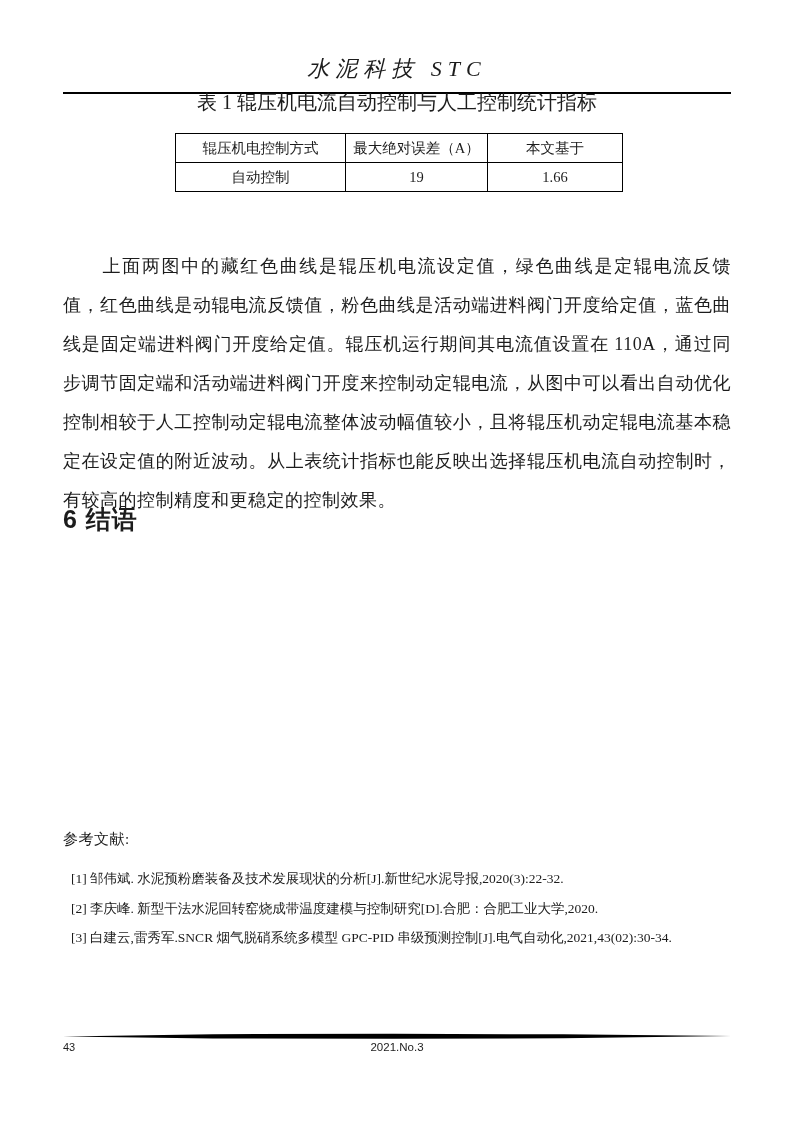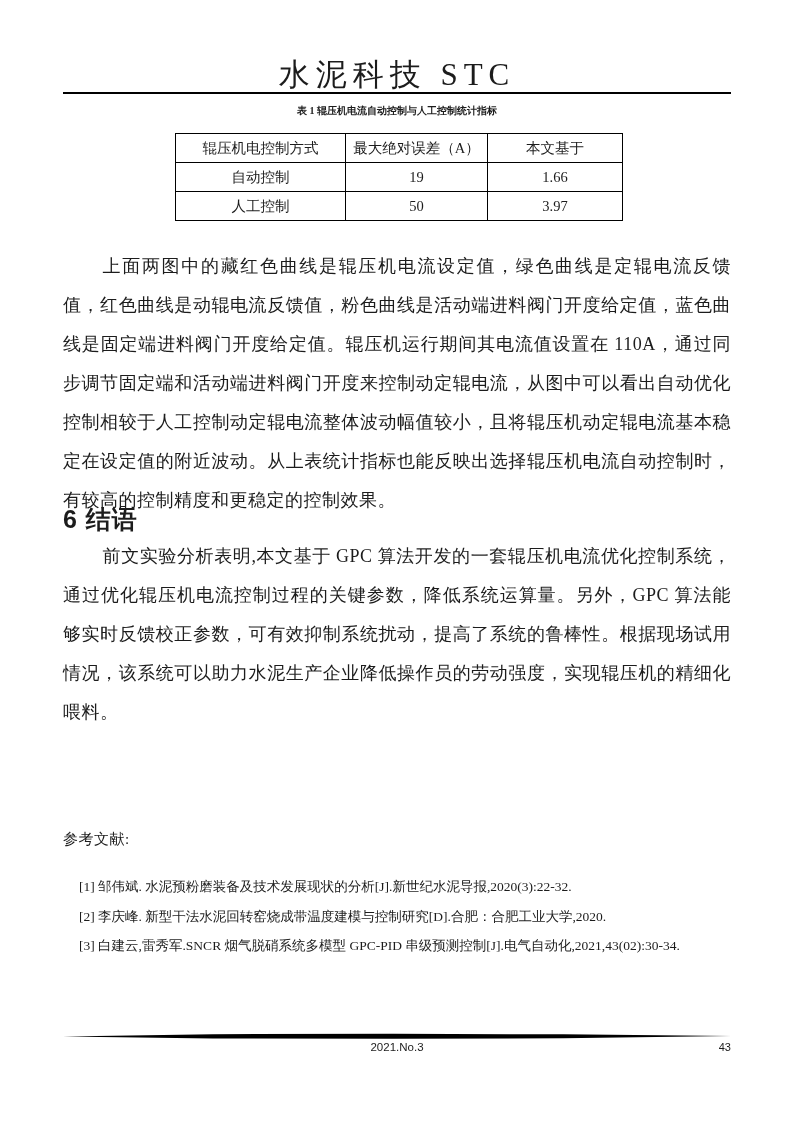--- a/index.html
+++ b/index.html
@@ -9,31 +9,32 @@
     margin: 0 auto;
     background: #ffffff;
     font-family: "Liberation Serif", "DejaVu Serif", serif;
     color: #1c1c1c;
     overflow: hidden;
     box-shadow: 0 0 4px rgba(0,0,0,.25);
   }
   .journal-title {
     position: absolute; top: 54px; left: 63px; width: 668px;
     text-align: center;
-    font-size: 31px;
+    font-size: 22px;
+    font-style: italic;
     letter-spacing: 6px;
     white-space: nowrap;
   }
   .header-rule {
     position: absolute; top: 92px; left: 63px; width: 668px;
     height: 2px; background: #000;
   }
   .table-caption {
-    position: absolute; top: 104px; left: 63px; width: 668px;
-    text-align: center; font-weight: bold; font-size: 10px;
+    position: absolute; top: 89px; left: 63px; width: 668px;
+    text-align: center; font-weight: normal; font-size: 20px;
   }
   .stats-table {
     position: absolute; top: 133px; left: 175px;
     border-collapse: collapse;
     font-size: 14.5px;
     table-layout: fixed;
   }
   .stats-table th, .stats-table td {
     border: 1.4px solid #000;
     text-align: center;
@@ -59,30 +60,30 @@
     font-family: "Liberation Sans", "DejaVu Sans", sans-serif;
     letter-spacing: 1px;
   }
   .ref-heading {
     position: absolute; top: 830px; left: 63px;
     font-size: 15px; font-weight: normal;
     letter-spacing: 0.5px;
   }
   .ref-list {
     position: absolute; top: 856px; left: 63px; width: 675px;
-    list-style: none; margin: 16px; padding: 0;
+    list-style: none; margin: 8px; padding: 0;
     font-size: 13.5px; line-height: 29.5px;
     white-space: nowrap;
   }
   .footer-divider {
     position: absolute; top: 1033px; left: 63px; width: 668px; height: 7px;
   }
   .footer-page-number {
     position: absolute; top: 1041px; left: 63px; width: 668px;
-    text-align: right;
+    text-align: left;
     font-family: "Liberation Sans", "DejaVu Sans", sans-serif;
     font-size: 11px;
   }
   .footer-issue {
     position: absolute; top: 1041px; left: 63px; width: 668px;
     text-align: center;
     font-family: "Liberation Sans", "DejaVu Sans", sans-serif;
     font-size: 11.5px;
   }
 </style>
@@ -108,33 +109,27 @@
         <th>最大绝对误差（A）</th>
         <th>本文基于</th>
       </tr>
     </thead>
     <tbody>
       <tr>
         <td>自动控制</td>
         <td>19</td>
         <td>1.66</td>
       </tr>
-      <tr>
-        <td>人工控制</td>
-        <td>50</td>
-        <td>3.97</td>
-      </tr>
     </tbody>
   </table>
 
   <p class="body-para para-1">上面两图中的藏红色曲线是辊压机电流设定值，绿色曲线是定辊电流反馈值，红色曲线是动辊电流反馈值，粉色曲线是活动端进料阀门开度给定值，蓝色曲线是固定端进料阀门开度给定值。辊压机运行期间其电流值设置在 110A，通过同步调节固定端和活动端进料阀门开度来控制动定辊电流，从图中可以看出自动优化控制相较于人工控制动定辊电流整体波动幅值较小，且将辊压机动定辊电流基本稳定在设定值的附近波动。从上表统计指标也能反映出选择辊压机电流自动控制时，有较高的控制精度和更稳定的控制效果。</p>
 
   <h2 class="section-heading">6  结语</h2>
 
-  <p class="body-para para-2">前文实验分析表明,本文基于 GPC 算法开发的一套辊压机电流优化控制系统，通过优化辊压机电流控制过程的关键参数，降低系统运算量。另外，GPC 算法能够实时反馈校正参数，可有效抑制系统扰动，提高了系统的鲁棒性。根据现场试用情况，该系统可以助力水泥生产企业降低操作员的劳动强度，实现辊压机的精细化喂料。</p>
 
   <div class="ref-heading">参考文献:</div>
 
   <ul class="ref-list">
     <li>[1] 邹伟斌. 水泥预粉磨装备及技术发展现状的分析[J].新世纪水泥导报,2020(3):22-32.</li>
     <li>[2] 李庆峰. 新型干法水泥回转窑烧成带温度建模与控制研究[D].合肥：合肥工业大学,2020.</li>
     <li>[3] 白建云,雷秀军.SNCR 烟气脱硝系统多模型 GPC-PID 串级预测控制[J].电气自动化,2021,43(02):30-34.</li>
   </ul>
 
   <svg class="footer-divider" viewBox="0 0 668 7" preserveAspectRatio="none">

